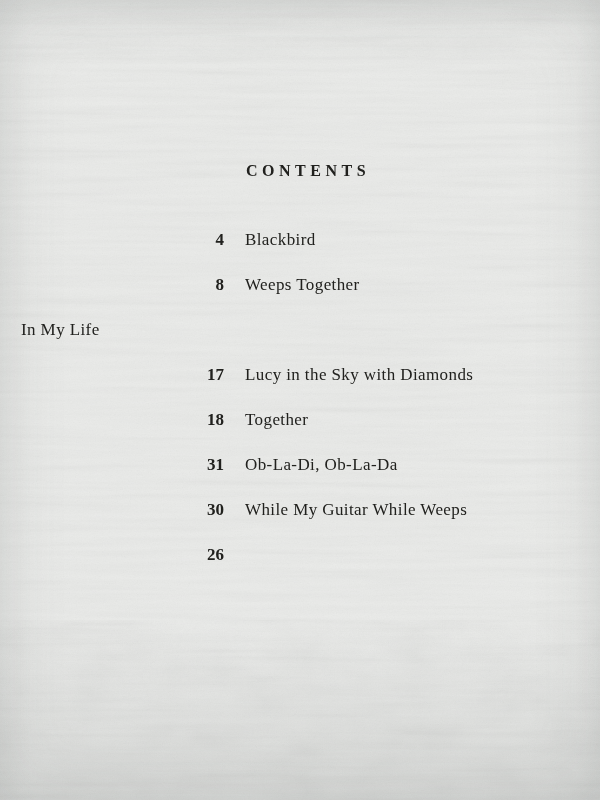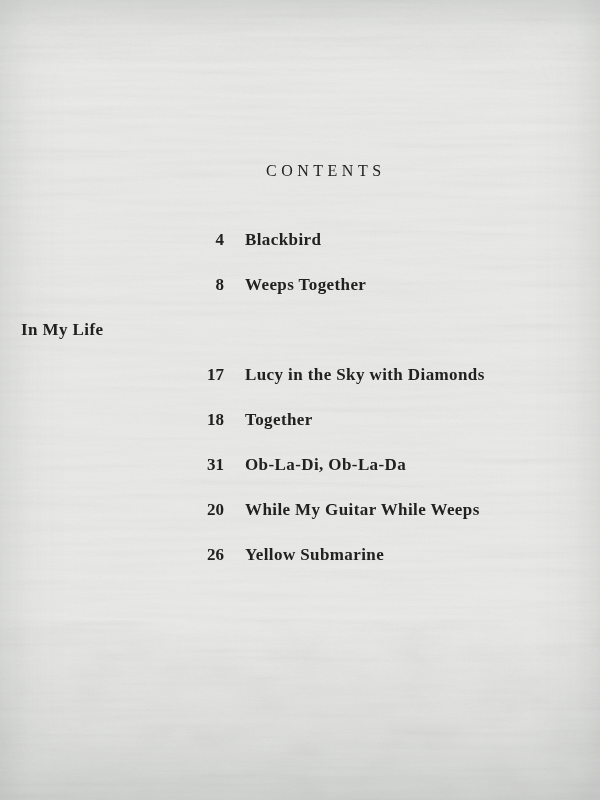--- a/index.html
+++ b/index.html
@@ -57,25 +57,24 @@
     top: 0;
     left: 0;
     width: 100%;
     color: var(--ink);
   }
   .heading {
     position: absolute;
     top: 162px;
     left: 246px;
     font-size: 16px;
-    font-weight: normal;
+    font-weight: bold;
     letter-spacing: 4.5px;
     color: var(--ink);
     white-space: nowrap;
-    margin-left: 20px;
   }
   .toc {
     position: absolute;
     top: 217px;
     left: 0;
     width: 100%;
     list-style: none;
     margin: 0;
     padding: 0;
   }
@@ -88,21 +87,21 @@
     width: 224px;
     text-align: right;
     font-size: 17px;
     font-weight: bold;
     color: var(--ink);
     flex: 0 0 auto;
   }
   .toc-title {
     margin-left: 21px;
     font-size: 17px;
-    font-weight: bold;
+    font-weight: normal;
     letter-spacing: 0.4px;
     color: var(--ink);
     white-space: nowrap;
   }
 </style>
 </head>
 <body>
 
 <div class="page">
 
@@ -150,22 +149,21 @@
   </li>
         <li class="toc-row">
     <span class="toc-num">18</span>
     <span class="toc-title">Together</span>
   </li>
         <li class="toc-row">
     <span class="toc-num">31</span>
     <span class="toc-title">Ob-La-Di, Ob-La-Da</span>
   </li>
         <li class="toc-row">
-    <span class="toc-num">20</span>
+    <span class="toc-num">30</span>
     <span class="toc-title">While My Guitar While Weeps</span>
   </li>
         <li class="toc-row">
     <span class="toc-num">26</span>
-    <span class="toc-title">Yellow Submarine</span>
   </li>
       </ul>
   </div>
 </div>
 
 </body></html>

